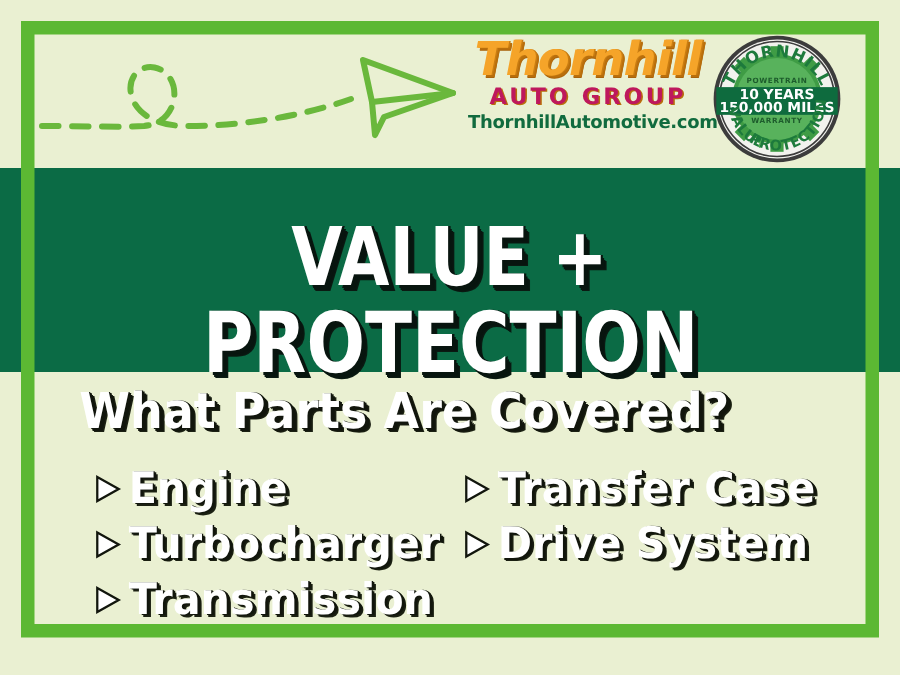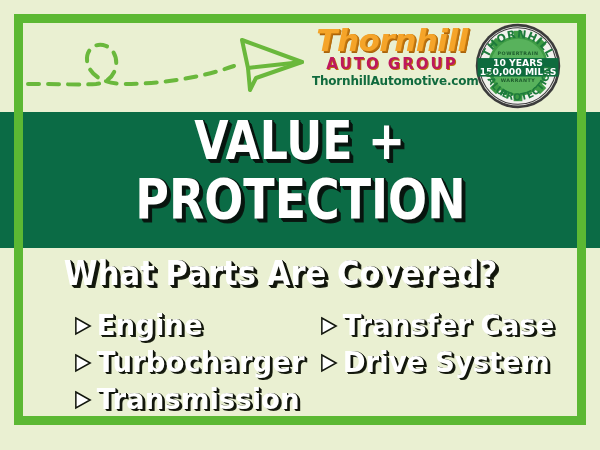--- a/index.html
+++ b/index.html
@@ -123,20 +123,21 @@
   .headline {
     position: absolute;
     left: 0;
     top: 112px;
     width: 600px;
     height: 177px;
     z-index: 4;
     display: flex;
     flex-direction: column;
     align-items: center;
+    justify-content: center;
   }
   .headline-line {
     font-family: "DejaVu Sans", sans-serif;
     font-weight: bold;
     font-size: 54px;
     line-height: 58px;
     color: #ffffff;
     letter-spacing: 0px;
     transform: scaleX(0.82);
     white-space: nowrap;
@@ -152,21 +153,20 @@
   }
 
   
   .lower {
     position: absolute;
     left: 0;
     top: 248px;
     width: 539px;
     height: 202px;
     z-index: 4;
-    margin-left: 11px;
   }
 
   .subhead {
     text-align: center;
     font-family: "DejaVu Sans", sans-serif;
     font-weight: bold;
     font-size: 33px;
     line-height: 40px;
     color: #ffffff;
     transform: scaleX(0.93);

